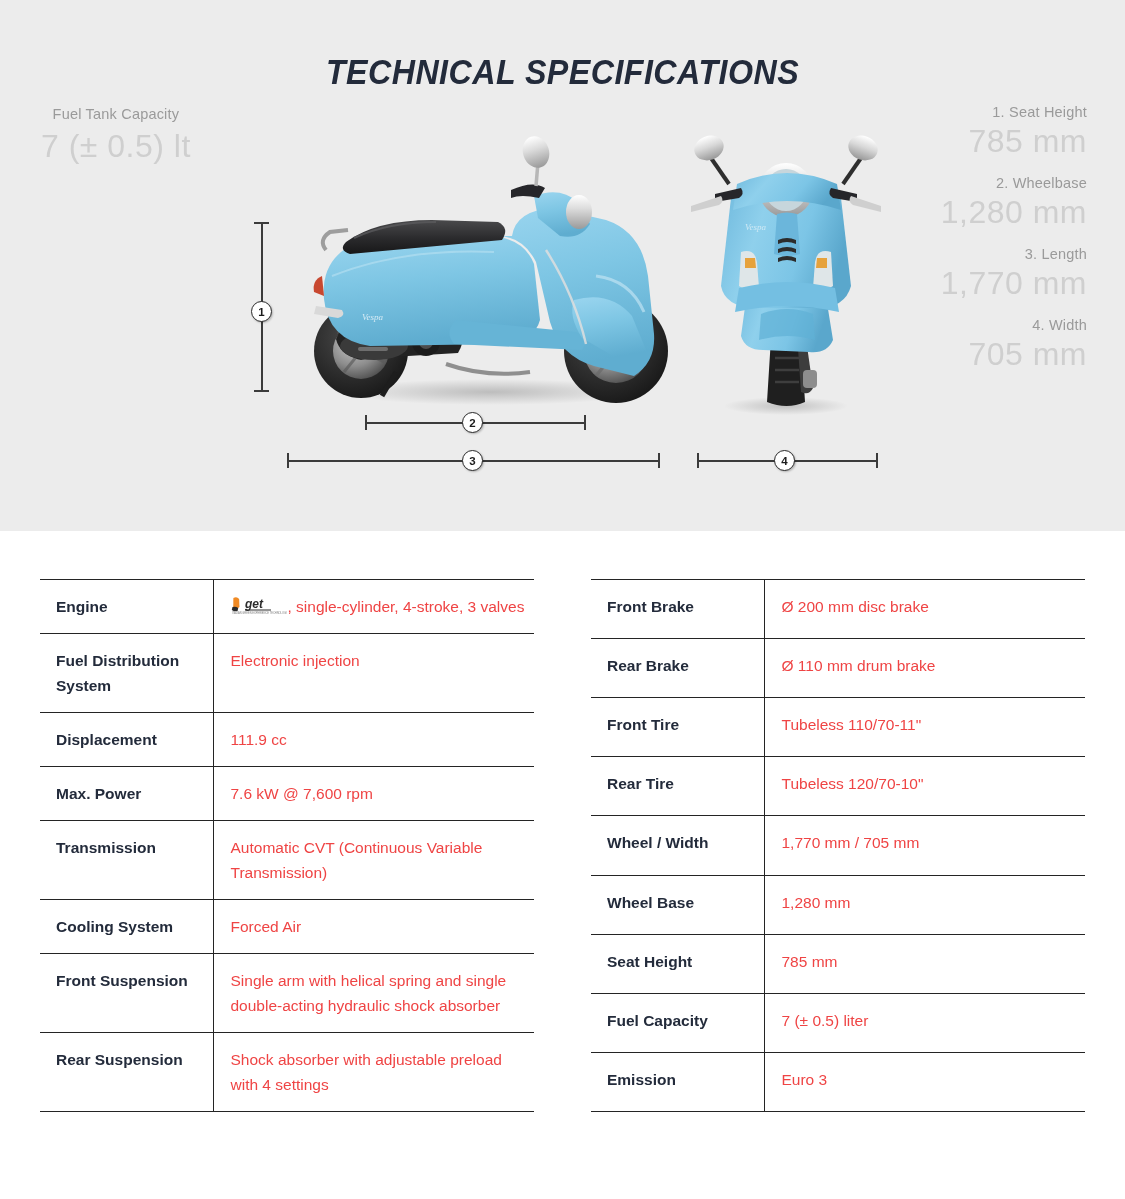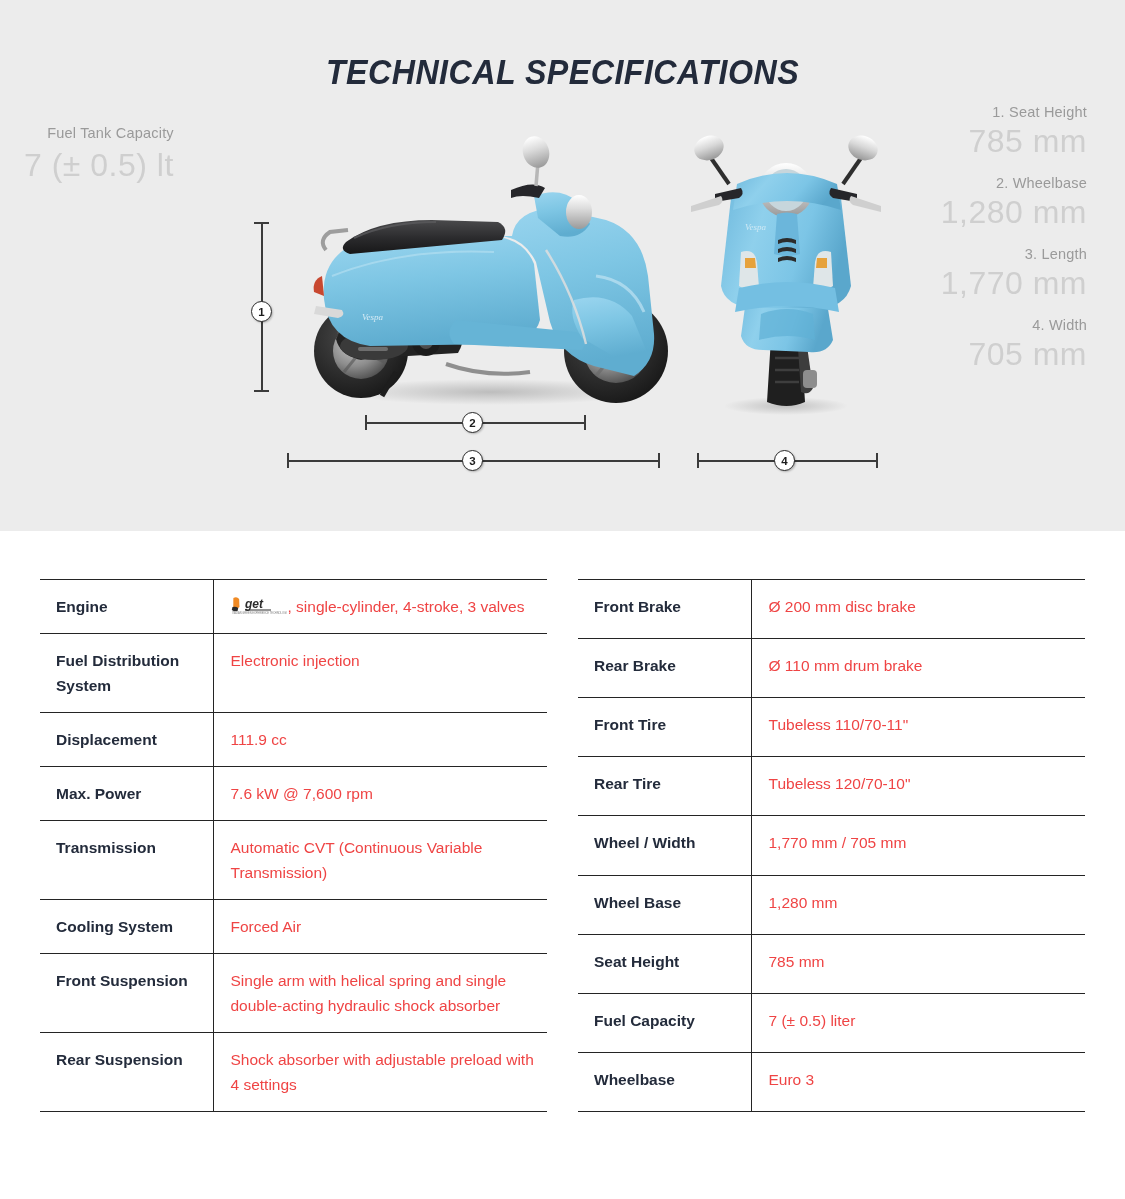--- a/index.html
+++ b/index.html
@@ -33,24 +33,23 @@
     font-weight: bold;
     font-style: italic;
     letter-spacing: 0.5px;
     color: #232b3b;
     transform: scaleX(0.92);
   }
 
   
   .fuel-block {
     position: absolute;
-    left: 24px;
+    left: 41px;
     top: 105px;
-    text-align: right;
-    margin-top: 19px;
+    text-align: center;
   }
   .spec-label {
     font-size: 14.5px;
     color: #9a9a9a;
     letter-spacing: 0.2px;
     line-height: 18px;
     white-space: nowrap;
   }
   .spec-value {
     font-size: 32px;
@@ -113,21 +112,21 @@
     height: 1.6px; width: 15px;
     background: #3b3b3b;
   }
 
   
   .tables {
     position: absolute;
     top: 531px; left: 0;
     width: 1125px;
     display: flex;
-    gap: 3px;
+    gap: 16px;
     padding: 48px 40px 13px 40px;
     background: #ffffff;
   }
   .spec-table {
     width: 510px;
     border-collapse: collapse;
     border-top: 1.6px solid #242424;
     table-layout: fixed;
   }
   .spec-table + .spacer { width: 25px; flex: none; }
@@ -456,19 +455,19 @@
       </tr>
       <tr>
         <td class="k">Seat Height</td>
         <td class="v">785 mm</td>
       </tr>
       <tr>
         <td class="k">Fuel Capacity</td>
         <td class="v">7 (± 0.5) liter</td>
       </tr>
       <tr>
-        <td class="k">Wheelbase</td>
+        <td class="k">Emission</td>
         <td class="v">Euro 3</td>
       </tr>
     </tbody>
   </table>
 
 </div>
 
 </body></html>

